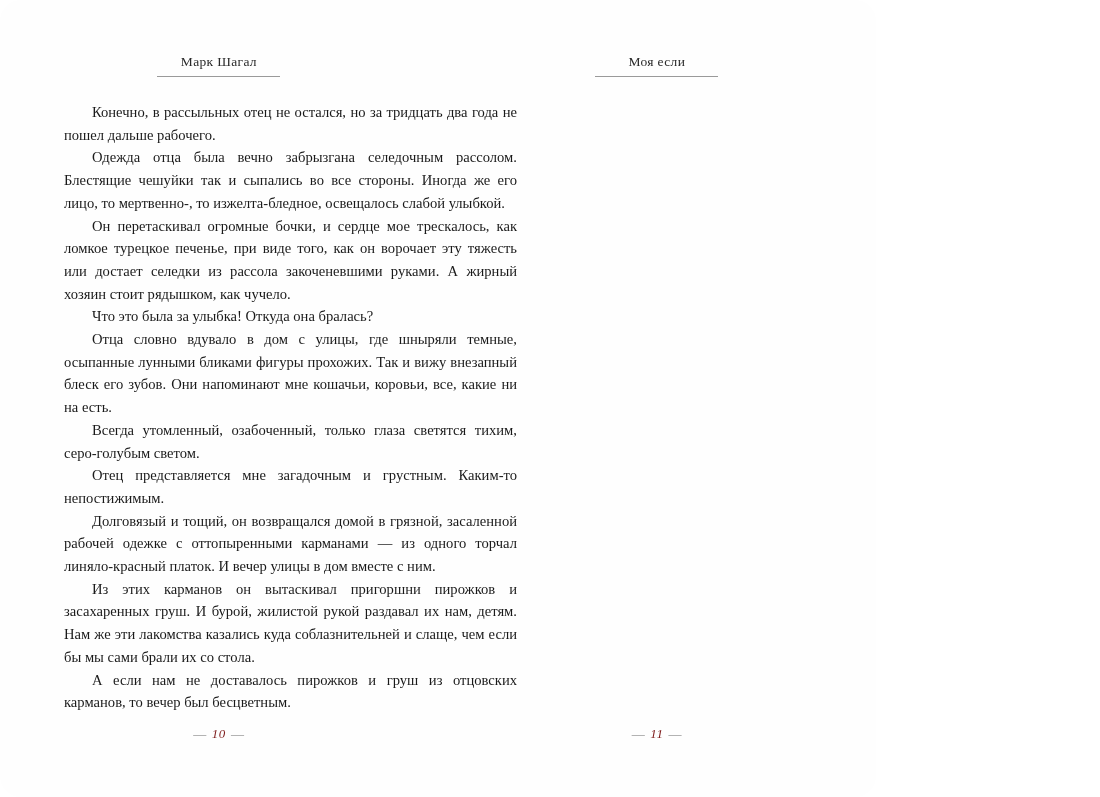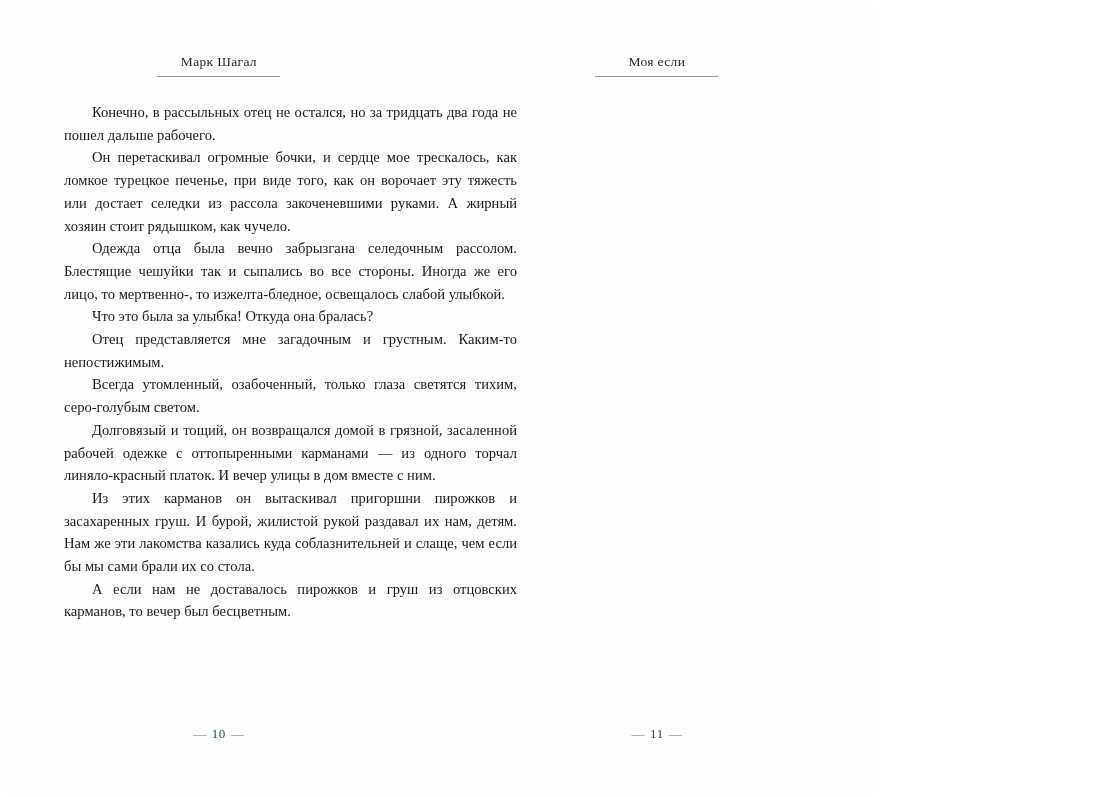--- a/index.html
+++ b/index.html
@@ -89,43 +89,44 @@
     left: 0;
     text-align: center;
     font-size: 13px;
     color: #3a3a3a;
     letter-spacing: 0.6px;
   }
   .folio .dash {
     color: #8a8a8a;
     padding: 0 5px;
   }
-  .folio .num { color: #14532d; }
+  .folio .num { color: #7f1d1d; font-style: italic; }
 </style>
 </head>
 <body>
 
 <div class="spread">
 
   <div class="page page-left">
 
     <div class="running-head">
       <div class="running-head-inner">
         <div class="running-head-title">Марк Шагал</div>
         <div class="running-head-rule"></div>
       </div>
     </div>
 
     <div class="textblock" id="left-textblock">
         <p>Конечно, в рассыльных отец не остался, но за тридцать два года не пошел дальше рабочего.</p>
+        <p>Одежда отца была вечно забрызгана селедочным рассолом. Блестящие чешуйки так и сыпались во все стороны. Иногда же его лицо, то мертвенно-, то изжелта-бледное, освещалось слабой улыбкой.</p>
         <p>Он перетаскивал огромные бочки, и сердце мое трескалось, как ломкое турецкое печенье, при виде того, как он ворочает эту тяжесть или достает селедки из рассола закоченевшими руками. А жирный хозяин стоит рядышком, как чучело.</p>
-        <p>Одежда отца была вечно забрызгана селедочным рассолом. Блестящие чешуйки так и сыпались во все стороны. Иногда же его лицо, то мертвенно-, то изжелта-бледное, освещалось слабой улыбкой.</p>
         <p>Что это была за улыбка! Откуда она бралась?</p>
+        <p>Отца словно вдувало в дом с улицы, где шныряли темные, осыпанные лунными бликами фигуры прохожих. Так и вижу внезапный блеск его зубов. Они напоминают мне кошачьи, коровьи, все, какие ни на есть.</p>
+        <p>Всегда утомленный, озабоченный, только глаза светятся тихим, серо-голубым светом.</p>
         <p>Отец представляется мне загадочным и грустным. Каким-то непостижимым.</p>
-        <p>Всегда утомленный, озабоченный, только глаза светятся тихим, серо-голубым светом.</p>
         <p>Долговязый и тощий, он возвращался домой в грязной, засаленной рабочей одежке с оттопыренными карманами — из одного торчал линяло-красный платок. И вечер улицы в дом вместе с ним.</p>
         <p>Из этих карманов он вытаскивал пригоршни пирожков и засахаренных груш. И бурой, жилистой рукой раздавал их нам, детям. Нам же эти лакомства казались куда соблазнительней и слаще, чем если бы мы сами брали их со стола.</p>
         <p>А если нам не доставалось пирожков и груш из отцовских карманов, то вечер был бесцветным.</p>
       </div>
 
     <div class="folio">
       <span class="dash">—</span><span class="num">10</span><span class="dash">—</span>
     </div>
 
   </div>

